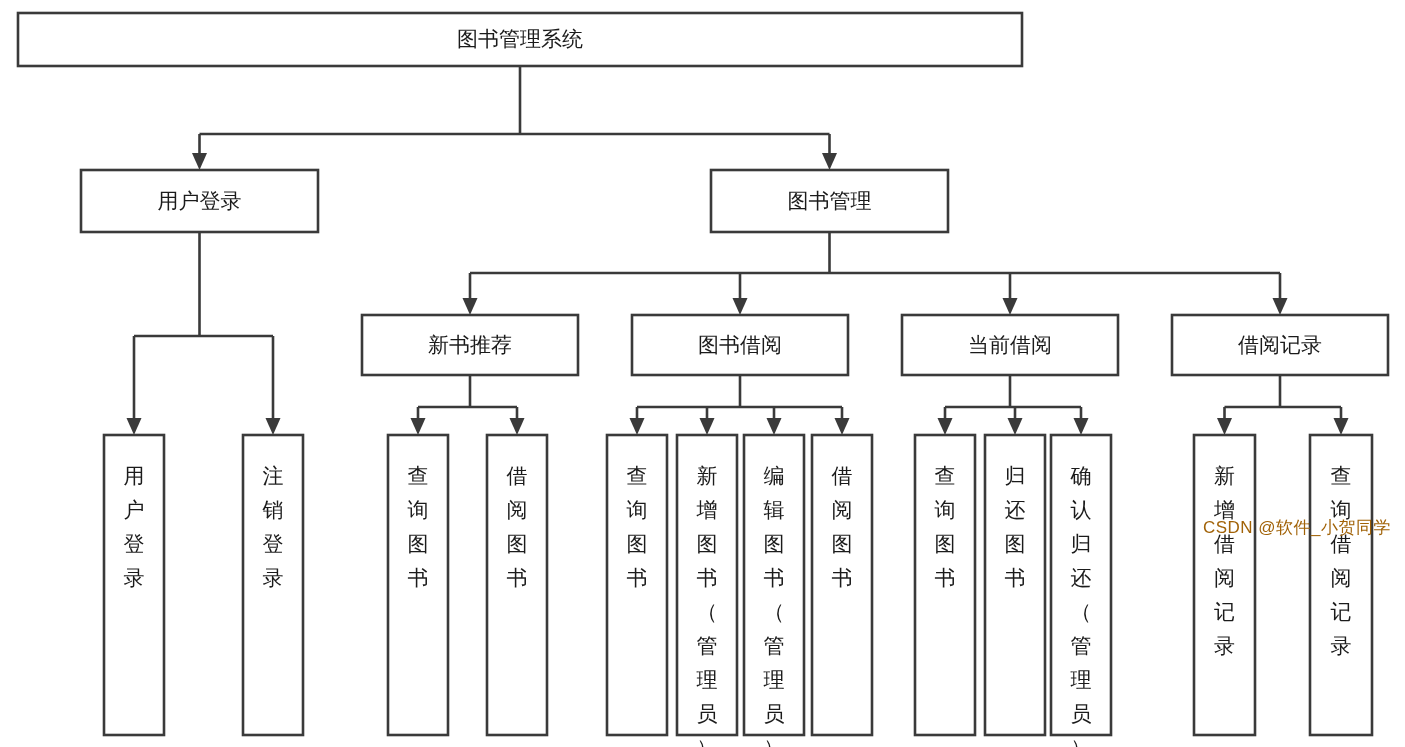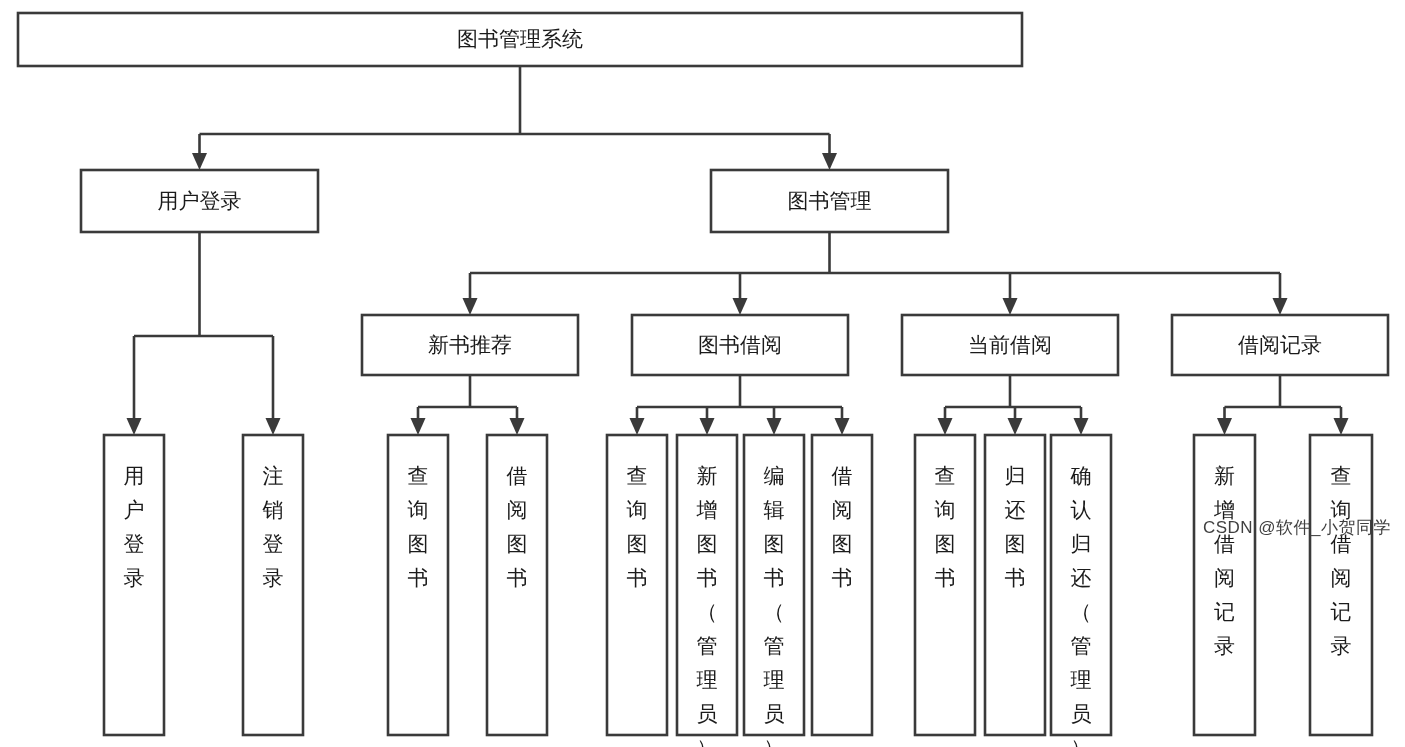--- a/index.html
+++ b/index.html
@@ -51,21 +51,21 @@
   .node-label-v {
     fill: #1b1b1b;
     font-family: "Liberation Sans", "DejaVu Sans", sans-serif;
     font-size: 21px;
     text-anchor: middle;
   }
   .watermark {
     position: absolute;
     right: 14px;
     bottom: 6px;
-    color: #404040;
+    color: #a16207;
     font-size: 17px;
     font-family: "Liberation Sans", "DejaVu Sans", sans-serif;
     letter-spacing: 0.5px;
     white-space: nowrap;
     user-select: none;
   }
 </style>
 </head>
 <body>
 

